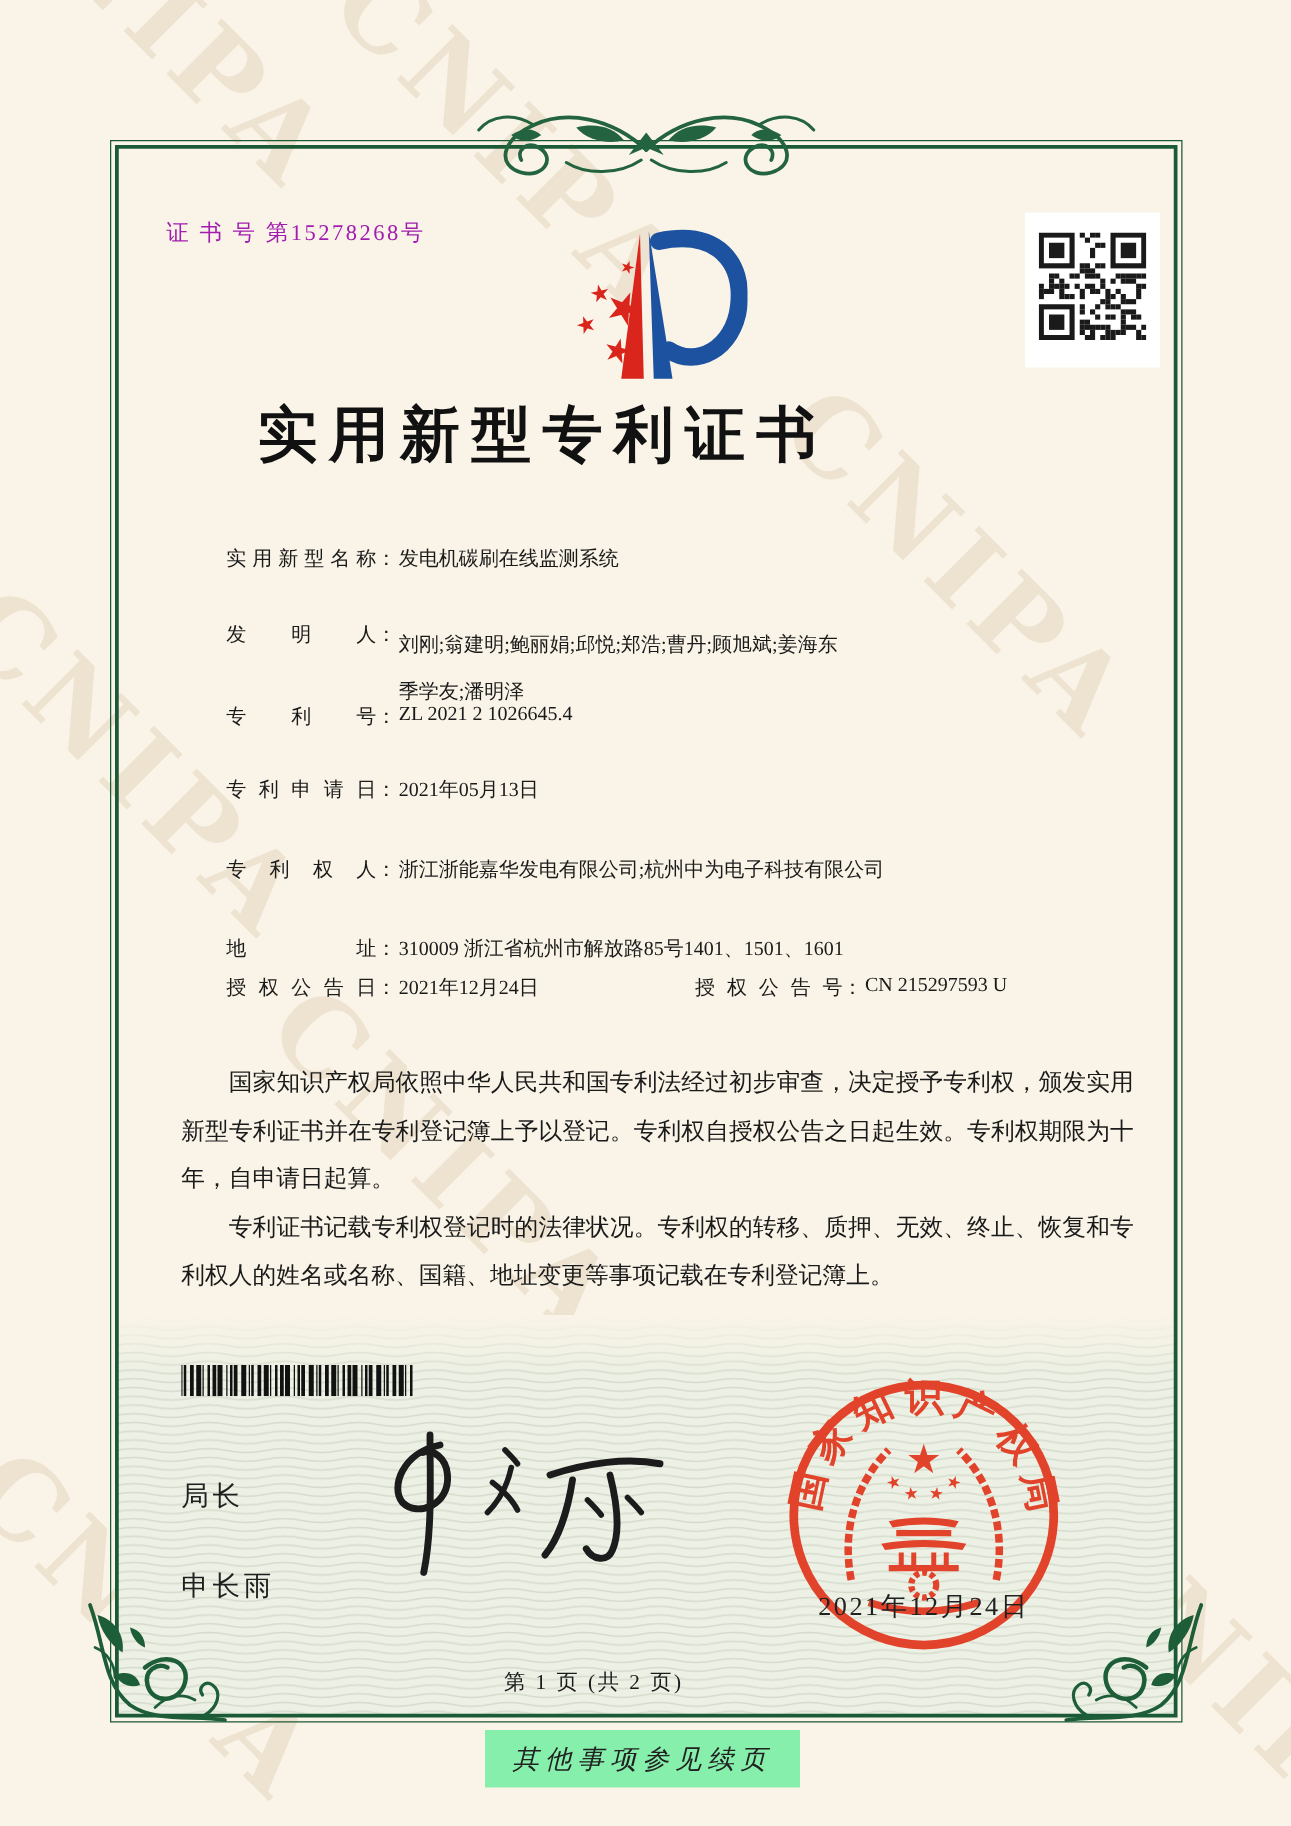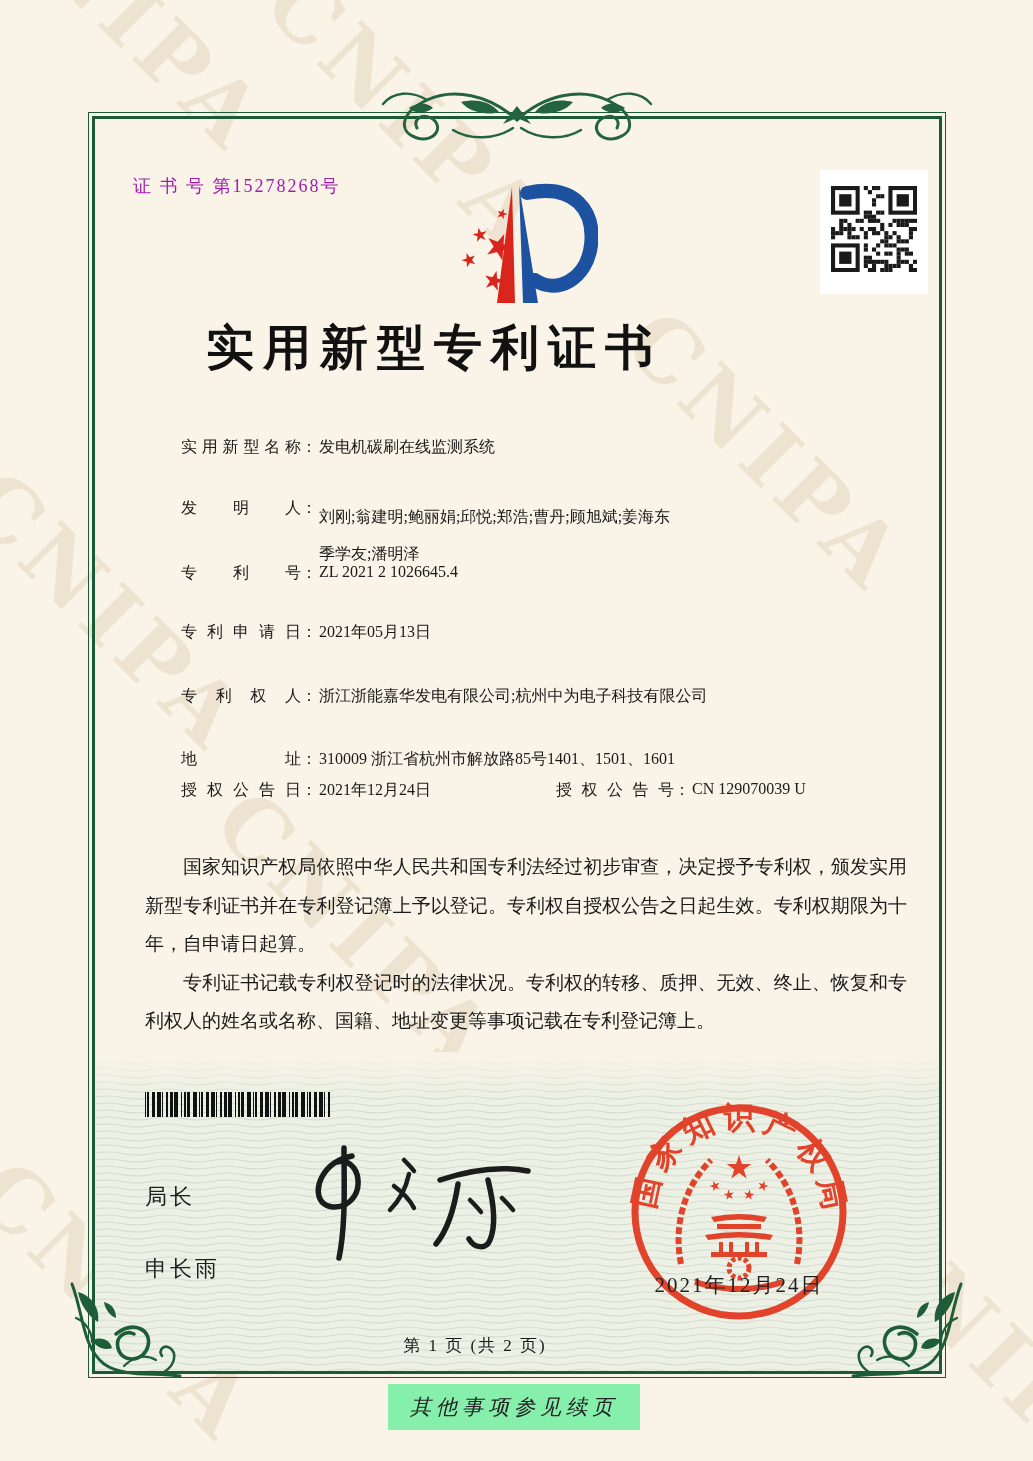--- a/index.html
+++ b/index.html
@@ -323,21 +323,21 @@
     <span class="flabel">专利权人</span><span class="colon">：</span><span class="fvalue">浙江浙能嘉华发电有限公司;杭州中为电子科技有限公司</span>
   </div>
 
   <div class="row" style="top:749px">
     <span class="flabel">地址</span><span class="colon">：</span><span class="fvalue">310009 浙江省杭州市解放路85号1401、1501、1601</span>
   </div>
 
   <div class="row" style="top:780px">
     <span class="flabel">授权公告日</span><span class="colon">：</span><span class="fvalue">2021年12月24日</span>
     <span class="pair2">
-      <span class="flabel2">授权公告号</span><span class="colon">：</span><span class="fvalue">CN 129070039 U</span>
+      <span class="flabel2">授权公告号</span><span class="colon">：</span><span class="fvalue">CN 215297593 U</span>
     </span>
   </div>
 
   <div class="body-text">
     <p>国家知识产权局依照中华人民共和国专利法经过初步审查，决定授予专利权，颁发实用新型专利证书并在专利登记簿上予以登记。专利权自授权公告之日起生效。专利权期限为十年，自申请日起算。</p>
     <p>专利证书记载专利权登记时的法律状况。专利权的转移、质押、无效、终止、恢复和专利权人的姓名或名称、国籍、地址变更等事项记载在专利登记簿上。</p>
   </div>
 
   <svg class="barcode" id="barcode" width="188" height="25">
       <rect x="0" y="0" width="1" height="25" fill="#111"></rect>

